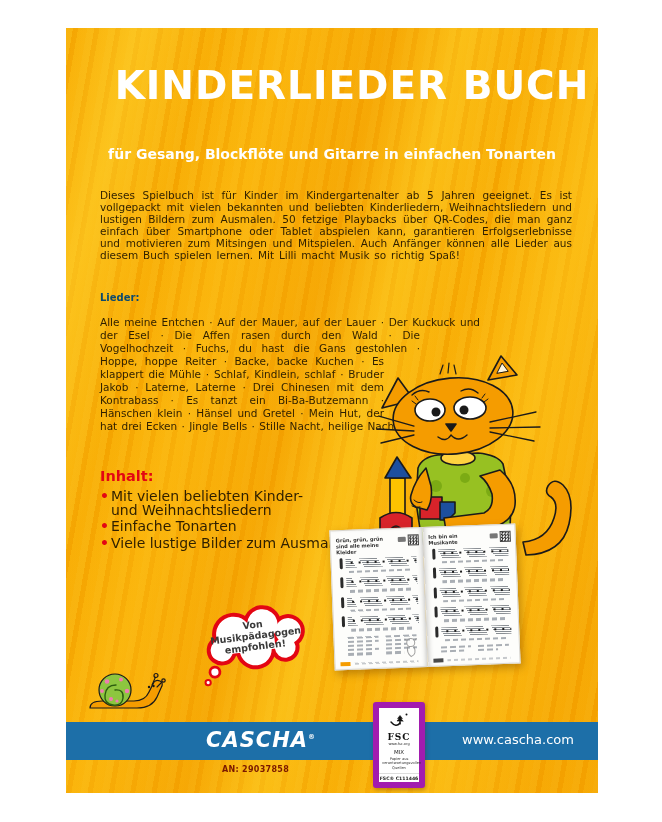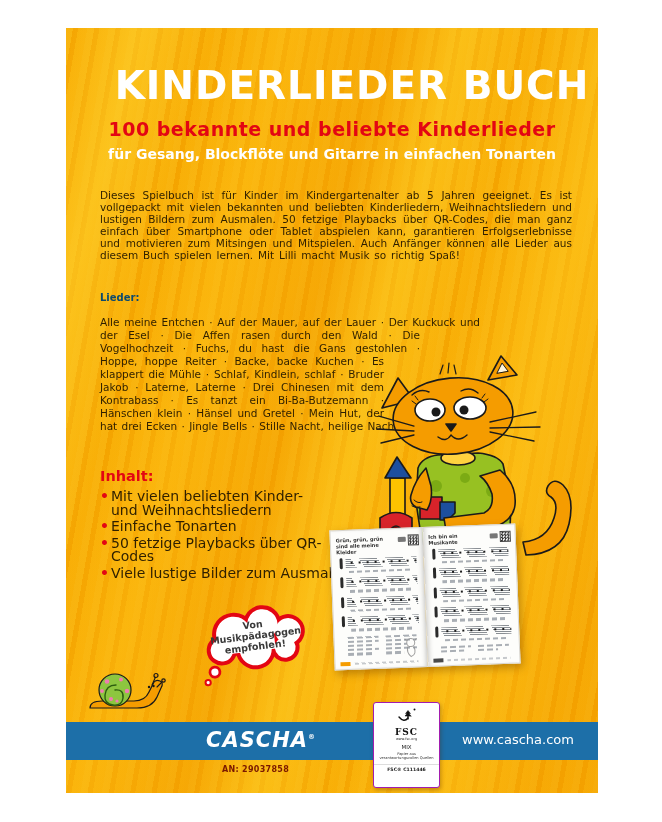--- a/index.html
+++ b/index.html
@@ -127,54 +127,52 @@
     background:repeating-linear-gradient(90deg,
       #000 0 1px,#fff 1px 2px,#000 2px 4px,#fff 4px 6px,#000 6px 7px,#fff 7px 10px,
       #000 10px 12px,#fff 12px 13px,#000 13px 14px,#fff 14px 17px);
   }
   .digits{
     position:absolute;left:0;right:0;bottom:-8px;text-align:center;
     font-size:7.5px;font-weight:bold;color:#111;background:#fff;letter-spacing:1px;
     font-family:"DejaVu Sans Mono","Liberation Mono",monospace;
   }
   .fsc{
-    position:absolute;left:307px;top:674px;width:67px;height:86px;background:#ffffff;z-index:6;
-    border:1px solid #a21caf;border-radius:3px;text-align:center;padding-top:4px;box-sizing:border-box;
+    position:absolute;left:307px;top:674px;width:52px;height:86px;background:#ffffff;z-index:6;
+    border:6px solid #a21caf;border-radius:3px;text-align:center;padding-top:4px;box-sizing:border-box;
     box-shadow:1px 2px 4px rgba(80,40,0,.35);
   }
   .fsc .name{font-size:9px;font-weight:bold;letter-spacing:1px;color:#111;font-family:"DejaVu Serif","Liberation Serif",serif;}
   .fsc .url{font-size:3.5px;color:#333;}
   .fsc .mix{font-size:5.5px;color:#222;margin-top:3px;}
   .fsc .desc{font-size:3.6px;line-height:4.4px;color:#333;margin:2px 3px 0 3px;}
   .fsc .cert{font-size:4.6px;font-weight:bold;color:#222;margin-top:3px;border-top:1px solid #ddd;padding-top:2px;}
 </style>
 </head>
 <body>
 
 <div class="cover">
   <div class="texture"></div>
 
   <div class="title">KINDERLIEDER BUCH</div>
-  <div class="sub-red">100 bekannte und beliebte Kinderlieder</div>
   <div class="sub-white">für Gesang, Blockflöte und Gitarre in einfachen Tonarten</div>
 
   <p class="intro">Dieses Spielbuch ist für Kinder im Kindergartenalter ab 5 Jahren geeignet. Es ist vollgepackt mit vielen bekannten und beliebten Kinderliedern, Weihnachtsliedern und lustigen Bildern zum Ausmalen. 50 fetzige Playbacks über QR-Codes, die man ganz einfach über Smartphone oder Tablet abspielen kann, garantieren Erfolgserlebnisse und motivieren zum Mitsingen und Mitspielen. Auch Anfänger können alle Lieder aus diesem Buch spielen lernen. Mit Lilli macht Musik so richtig Spaß!</p>
 
   <div class="lieder-h">Lieder:</div>
   <div class="lieder">
     <span class="fl s1"></span><span class="fl s2"></span><span class="fl s3"></span>
     <span>Alle meine Entchen · Auf der Mauer, auf der Lauer · Der Kuckuck und der Esel · Die Affen rasen durch den Wald · Die Vogelhochzeit · Fuchs, du hast die Gans gestohlen · Hoppe, hoppe Reiter · Backe, backe Kuchen · Es klappert die Mühle · Schlaf, Kindlein, schlaf · Bruder Jakob · Laterne, Laterne · Drei Chinesen mit dem Kontrabass · Es tanzt ein Bi-Ba-Butzemann · Hänschen klein · Hänsel und Gretel · Mein Hut, der hat drei Ecken · Jingle Bells · Stille Nacht, heilige Nacht · uvm.</span>
   </div>
 
   <div class="inhalt-h">Inhalt:</div>
   <ul class="inhalt">
     <li class="pre">Mit vielen beliebten Kinder-
 und Weihnachtsliedern</li>
     <li>Einfache Tonarten</li>
-    <li>50 fetzige Playbacks über QR-Codes</li>
     <li>Viele lustige Bilder zum Ausmalen</li>
   </ul>
 
   <div class="cat">
     <svg viewBox="0 0 220 260" width="220" height="260">
       <g stroke="#1a1a1a" stroke-width="1.6" stroke-linejoin="round" stroke-linecap="round">
 
         <path d="M150,205 Q186,204 193,174 Q199,147 187,135 Q178,127 172,136 Q168,143 175,147 Q183,153 178,168 Q171,190 147,192 Z" fill="#f59c00"></path>
 
         <path d="M42,118 Q46,107 62,105 L102,103 Q122,105 127,114 L135,152 L133,206 L48,206 L40,152 Z" fill="#97c122"></path>

